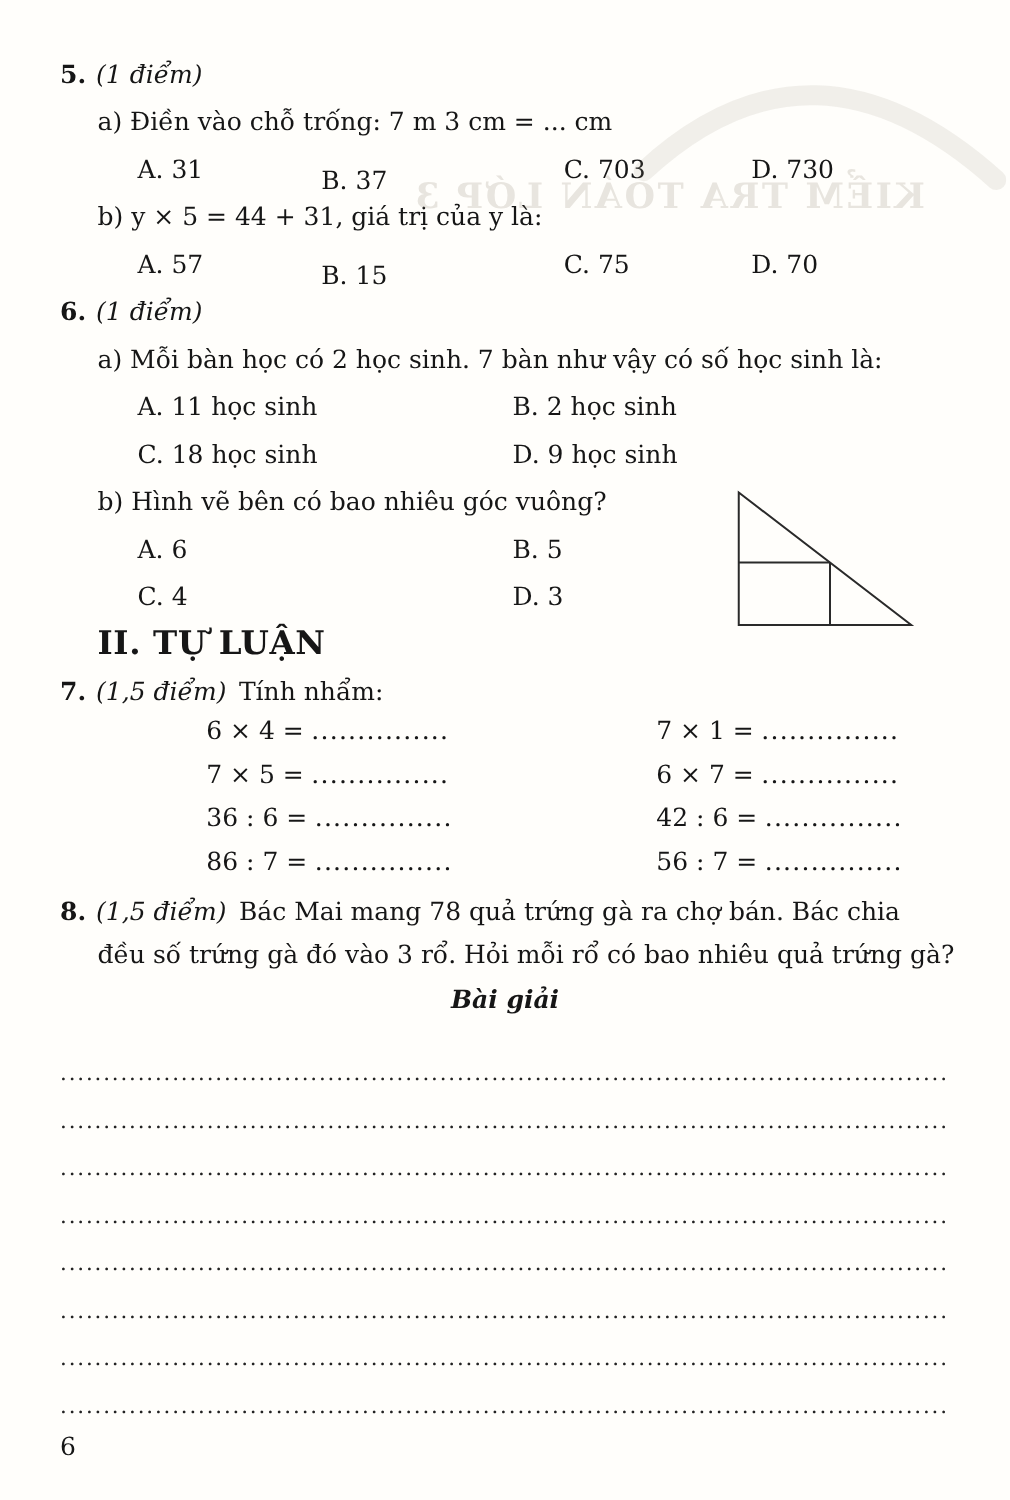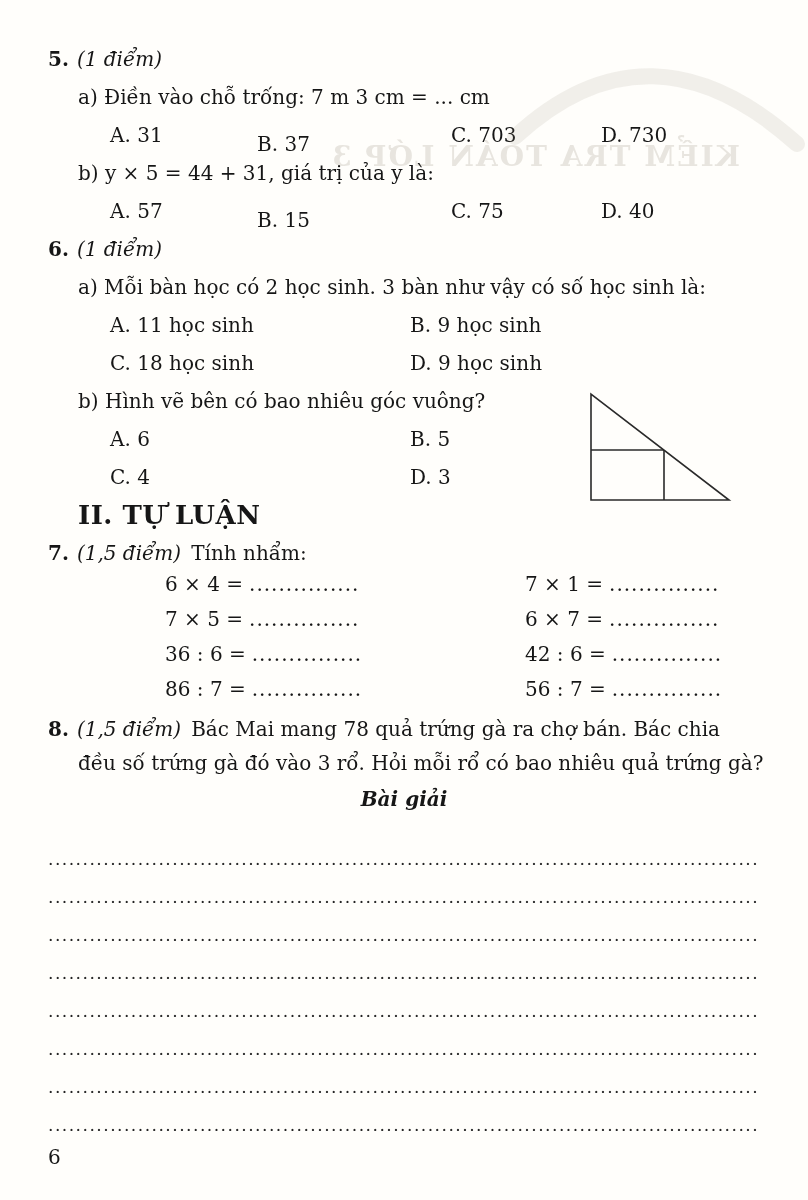--- a/index.html
+++ b/index.html
@@ -63,31 +63,31 @@
     <span class="w1">A. 31</span>
     <span class="w2">B. 37</span>
     <span class="w3">C. 703</span>
     <span>D. 730</span>
   </div>
   <div class="line indent1">b) y × 5 = 44 + 31, giá trị của y là:</div>
   <div class="line opts">
     <span class="w1">A. 57</span>
     <span class="w2">B. 15</span>
     <span class="w3">C. 75</span>
-    <span>D. 40</span>
+    <span>D. 70</span>
   </div>
 
   <div class="line">
     <span class="qnum">6.</span>
     <span class="pts">(1 điểm)</span>
   </div>
-  <div class="line indent1">a) Mỗi bàn học có 2 học sinh. 3 bàn như vậy có số học sinh là:</div>
+  <div class="line indent1">a) Mỗi bàn học có 2 học sinh. 7 bàn như vậy có số học sinh là:</div>
   <div class="line opts">
     <span class="colA">A. 11 học sinh</span>
-    <span>B. 9 học sinh</span>
+    <span>B. 2 học sinh</span>
   </div>
   <div class="line opts">
     <span class="colA">C. 18 học sinh</span>
     <span>D. 9 học sinh</span>
   </div>
   <div class="line indent1">b) Hình vẽ bên có bao nhiêu góc vuông?</div>
   <div class="line opts">
     <span class="colA">A. 6</span>
     <span>B. 5</span>
   </div>

